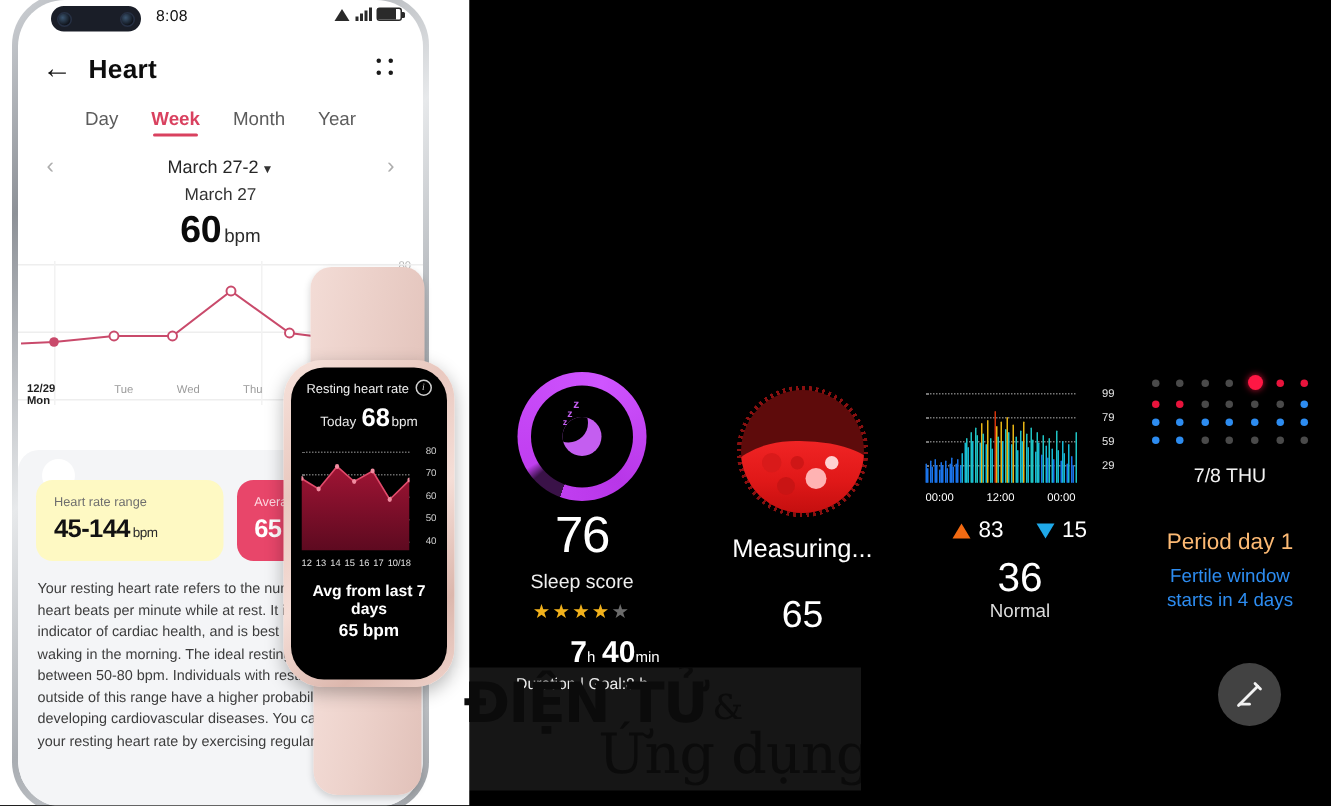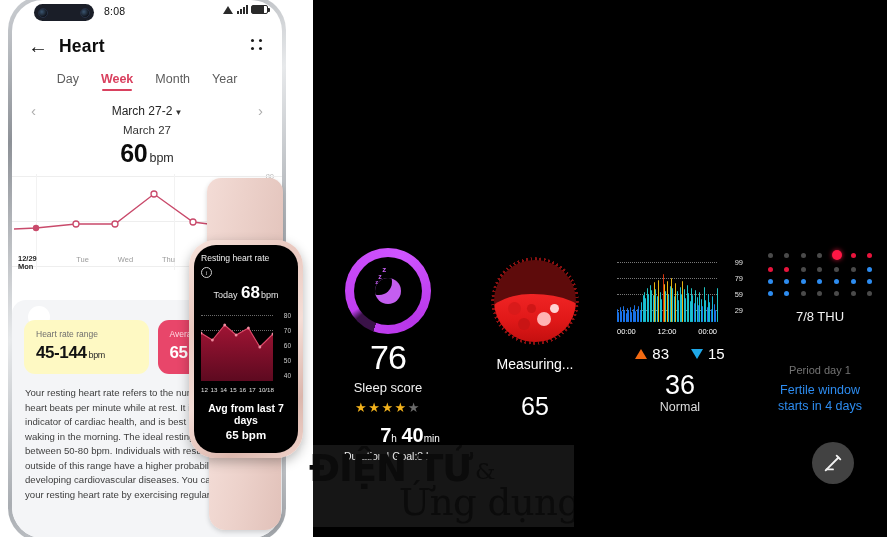--- a/index.html
+++ b/index.html
@@ -370,26 +370,25 @@
     width: 100%; height: 100%;
     border-radius: 22px;
     background: #000000;
     overflow: hidden;
     position: relative;
     padding: 8px 7px 0 7px;
     box-sizing: border-box;
   }
   .w-title {
     display: flex;
-    align-items: flex-start;
+    align-items: center;
     justify-content: center;
     gap: 4px;
     font-size: 8.6px;
     color: #f0f0f0;
-    flex-direction: column;
   }
   .info-circle {
     width: 9px; height: 9px;
     border: 1px solid #cfcfcf;
     border-radius: 50%;
     font-size: 6.5px;
     color: #cfcfcf;
     display: flex;
     align-items: center;
     justify-content: center;
@@ -597,21 +596,21 @@
     position: absolute;
     border-radius: 50%;
   }
   .bub.b1 { left: 14px; top: 42px; width: 13px; height: 13px; background: #d91a1a; }
   .bub.b2 { left: 33px; top: 44px; width: 9px;  height: 9px;  background: #cf1616; }
   .bub.b3 { left: 24px; top: 58px; width: 12px; height: 12px; background: #c91414; }
   .bub.b4 { left: 43px; top: 52px; width: 14px; height: 14px; background: #ffb3b3; }
   .bub.b5 { left: 56px; top: 44px; width: 9px;  height: 9px;  background: #ffd2d2; }
   .measuring {
     margin-top: 14px;
-    font-size: 14px;
+    font-size: 17px;
     color: #ffffff;
   }
   .hr-num {
     margin-top: 22px;
     font-size: 25px;
     color: #ffffff;
     line-height: 1;
   }
   .hr-sub {
     margin-top: 6px;
@@ -720,23 +719,23 @@
   }
   .dot.red  { background: #e8143c; }
   .dot.blue { background: #2d8cf0; }
   .dot.big  { width: 10px; height: 10px; background: #ff1744; box-shadow: 0 0 5px rgba(255,23,68,0.8); }
   .cyc-date {
     margin-top: 13px;
     font-size: 13px;
     color: #f2f2f2;
   }
   .cyc-period {
-    margin-top: 40px;
-    font-size: 11px;
-    color: #737373;
+    margin-top: 29px;
+    font-size: 15px;
+    color: #fdba74;
   }
   .cyc-fert {
     margin-top: 6px;
     font-size: 12.5px;
     color: #2d8cf0;
     line-height: 1.3;
   }
 
   
   .fab {

